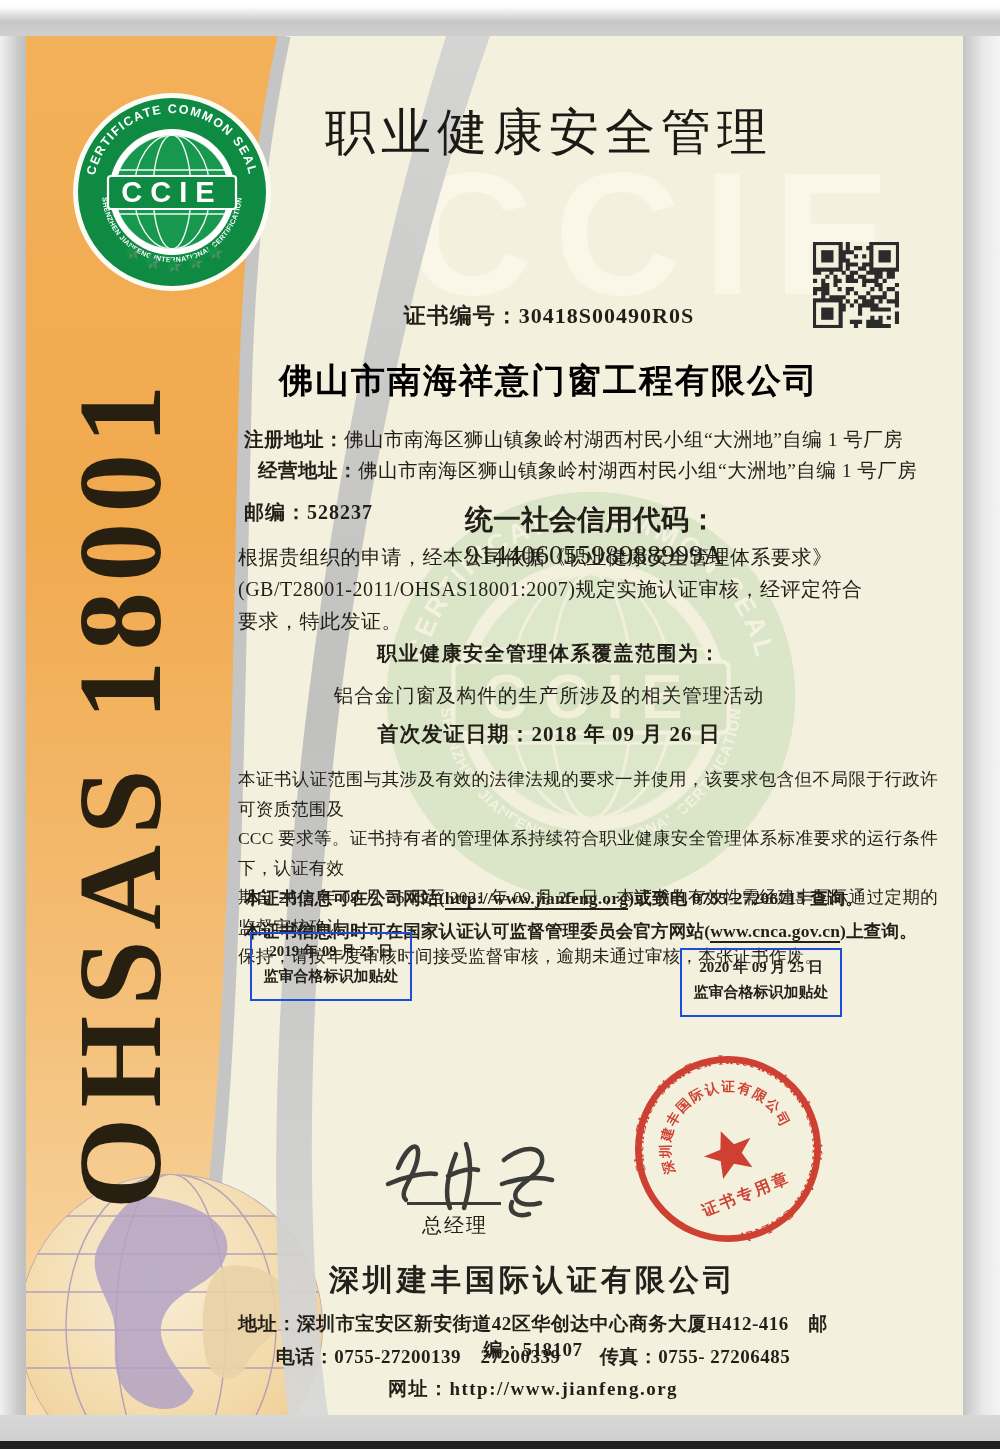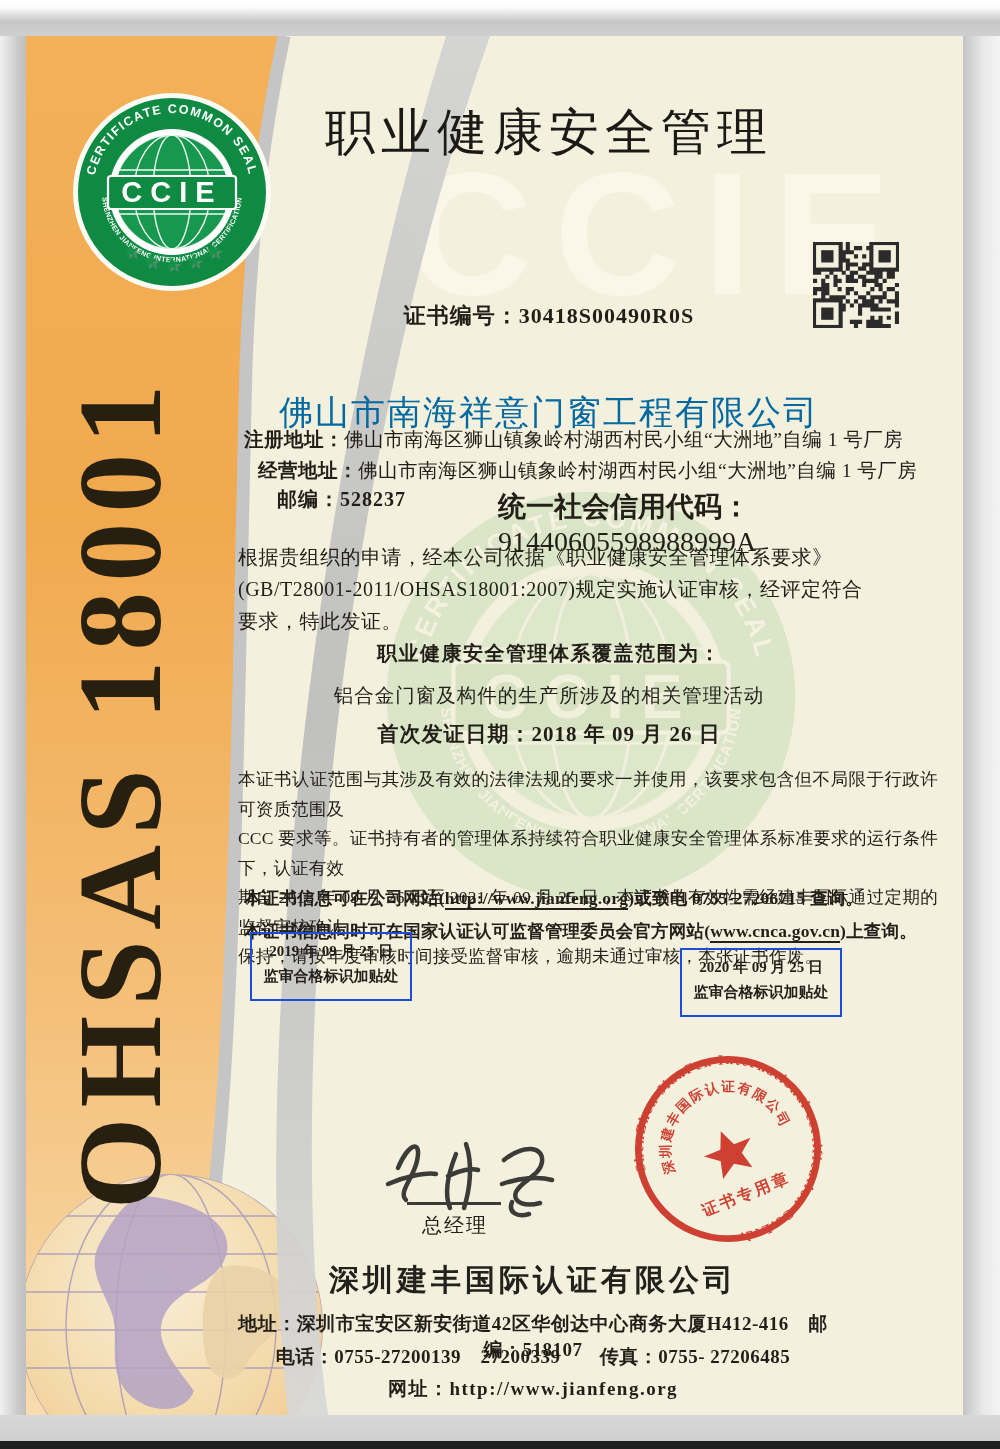--- a/index.html
+++ b/index.html
@@ -23,25 +23,25 @@
       display:flex;align-items:center;justify-content:center;
       font-size:118px;font-weight:700;letter-spacing:10px;color:#271f10;white-space:nowrap;}
   
   .main{left:212px;top:0;width:700px;height:1379px;z-index:3;}
   .main .blk{position:absolute;left:0;width:100%;}
   .center{text-align:center;}
   .shift{padding-right:78px;box-sizing:border-box;}
   .shift2{padding-right:110px;box-sizing:border-box;}
   .title{top:62px;font-size:50px;font-weight:400;line-height:69px;letter-spacing:6px;color:#1c1a16;}
   .certno{top:265px;font-size:22px;font-weight:700;letter-spacing:1px;}
-  .company{top:322px;font-size:34px;font-weight:400;letter-spacing:2px;color:#0369a1;margin-top:32px;}
+  .company{top:322px;font-size:34px;font-weight:700;letter-spacing:2px;color:#000000;}
   .addr{font-size:19.5px;letter-spacing:.5px;padding-left:6px;box-sizing:border-box;}
   .addr b{font-weight:700;}
   .addr1{top:390px;} .addr2{top:421px;padding-left:20px;}
-  .meta{top:450px;height:30px;margin-left:33px;}
+  .meta{top:463px;height:30px;}
   .post{position:absolute;left:6px;top:0;font-size:20px;font-weight:700;letter-spacing:1px;}
   .credit{position:absolute;left:227px;top:2px;font-size:28px;}
   .credit b{font-weight:700;}
   .grant{top:505px;font-size:20px;line-height:32px;text-align:justify;letter-spacing:.5px;}
   .scope-h{top:604px;font-size:20px;font-weight:700;letter-spacing:1.5px;}
   .scope{top:646px;font-size:19.5px;letter-spacing:1px;}
   .issue{top:684px;font-size:21px;font-weight:700;letter-spacing:1px;}
   .terms{top:729px;font-size:17.5px;line-height:29.5px;text-align:justify;letter-spacing:.2px;}
   .info{font-size:17.5px;font-weight:700;letter-spacing:.2px;padding-left:6px;box-sizing:border-box;}
   .info1{top:850px;} .info2{top:883px;}

